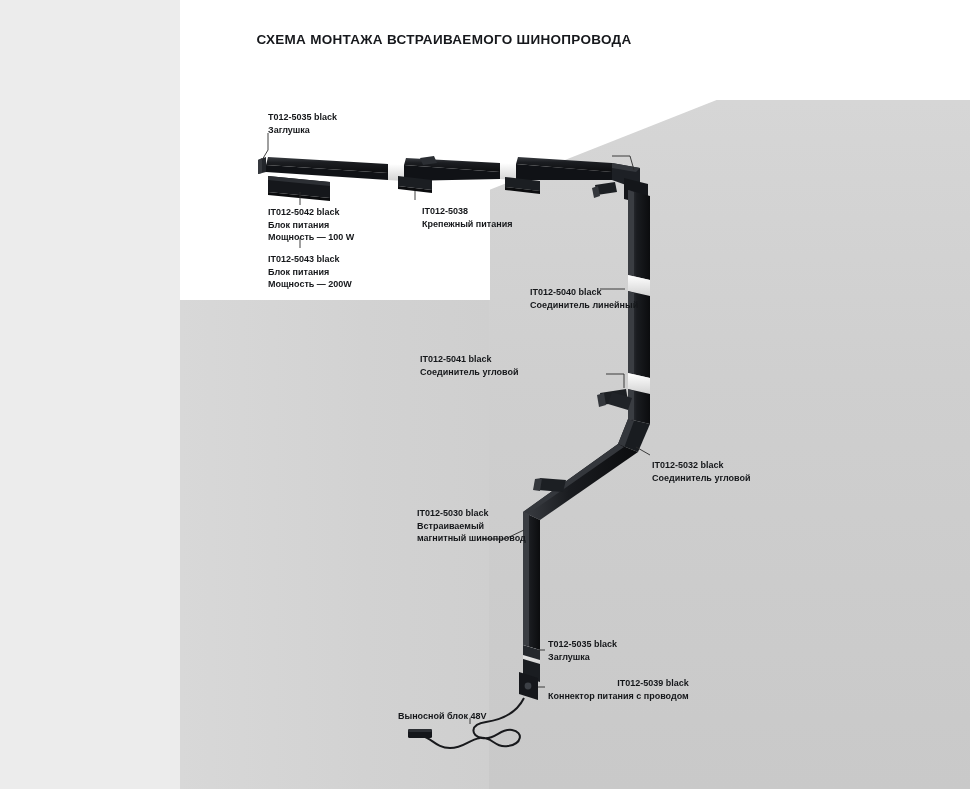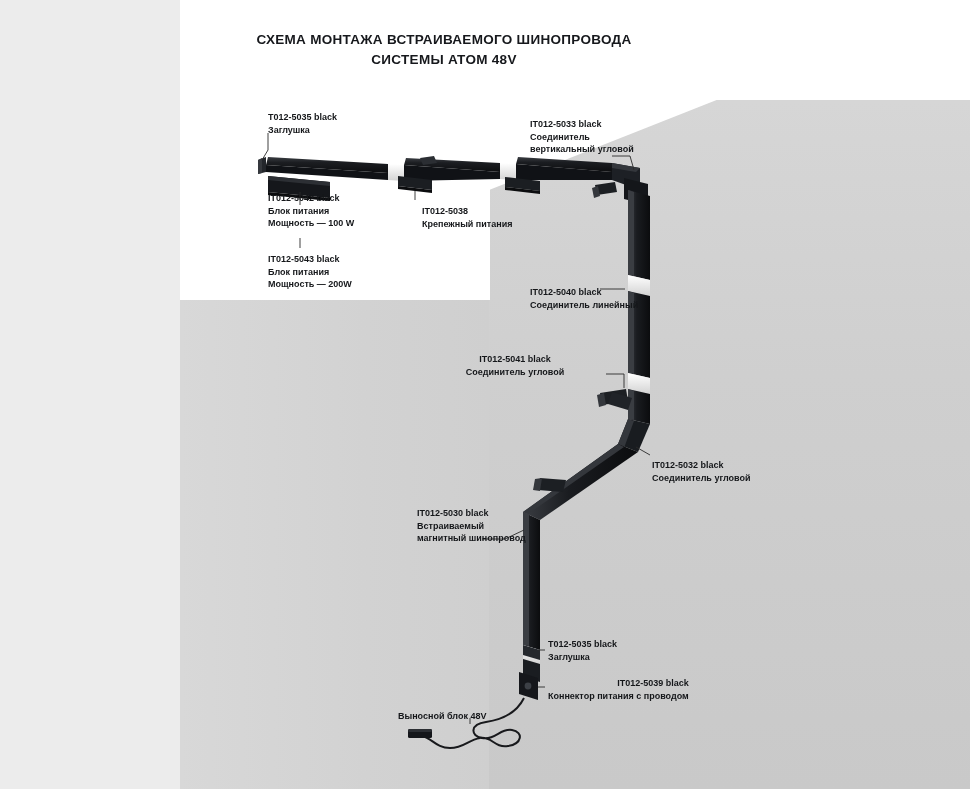--- a/index.html
+++ b/index.html
@@ -80,21 +80,21 @@
     font-size: 9px;
     line-height: 12.5px;
     color: #15171a;
     font-weight: bold;
     white-space: nowrap;
   }
   .label .sub {
     display: block;
     font-weight: bold;
   }
-  .label.right { text-align: center; }
+  .label.right { text-align: left; }
 
   svg.overlay {
     position: absolute;
     left: 0; top: 0;
     width: 970px;
     height: 789px;
     overflow: visible;
   }
 </style>
 </head>
@@ -103,21 +103,20 @@
 <div id="stage">
 
   <div class="plane plane-white"></div>
   <div class="plane plane-left-wall"></div>
   <div class="plane plane-right-wall"></div>
   <div class="plane plane-diag"></div>
   <div class="plane plane-diag2"></div>
 
   <div class="title">
     <span>СХЕМА МОНТАЖА ВСТРАИВАЕМОГО ШИНОПРОВОДА</span>
-    <span class="l2">СИСТЕМЫ ATOM 48V</span>
   </div>
 
   <svg class="overlay" viewBox="0 0 970 789">
     <defs>
       <linearGradient id="gTrack" x1="0" y1="0" x2="0" y2="1">
         <stop offset="0%" stop-color="#3a3d42"></stop>
         <stop offset="35%" stop-color="#1b1d21"></stop>
         <stop offset="100%" stop-color="#0c0d0f"></stop>
       </linearGradient>
       <linearGradient id="gTrackV" x1="0" y1="0" x2="1" y2="0">
@@ -267,27 +266,22 @@
 
       <path d="M470,718 L470,724"></path>
     </g>
   </svg>
 
   <div class="label" style="left:268px; top:111px;">
     <span>T012-5035 black</span>
     <span class="sub">Заглушка</span>
   </div>
 
-  <div class="label" style="left:530px; top:118px;">
-    <span>IT012-5033 black</span>
-    <span class="sub">Соединитель</span>
-    <span class="sub">вертикальный угловой</span>
-  </div>
-
-  <div class="label" style="left:268px; top:192px;">
+
+  <div class="label" style="left:268px; top:206px;">
     <span>IT012-5042 black</span>
     <span class="sub">Блок питания</span>
     <span class="sub">Мощность — 100 W</span>
   </div>
 
   <div class="label" style="left:268px; top:253px;">
     <span>IT012-5043 black</span>
     <span class="sub">Блок питания</span>
     <span class="sub">Мощность — 200W</span>
   </div>

